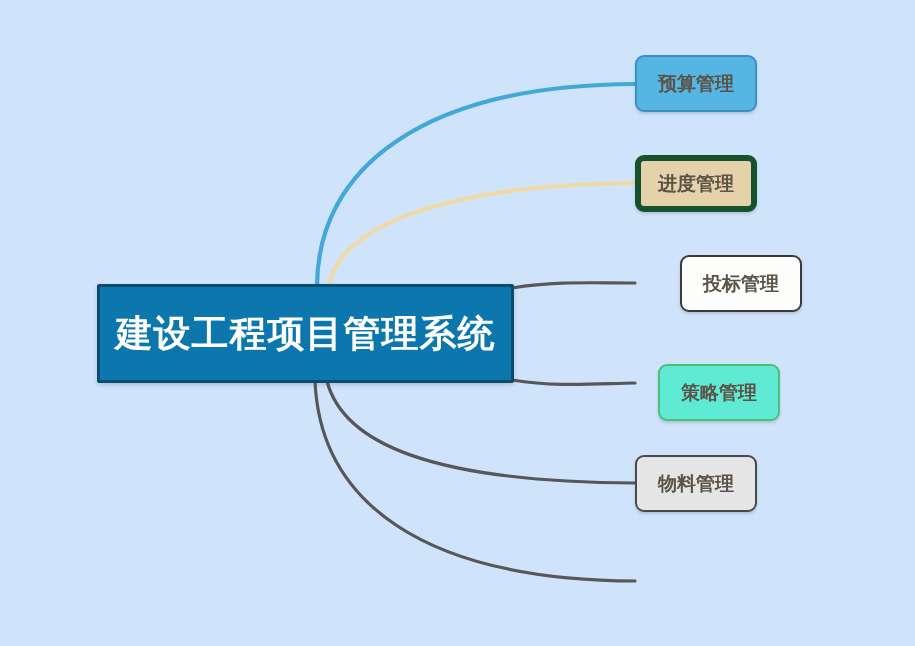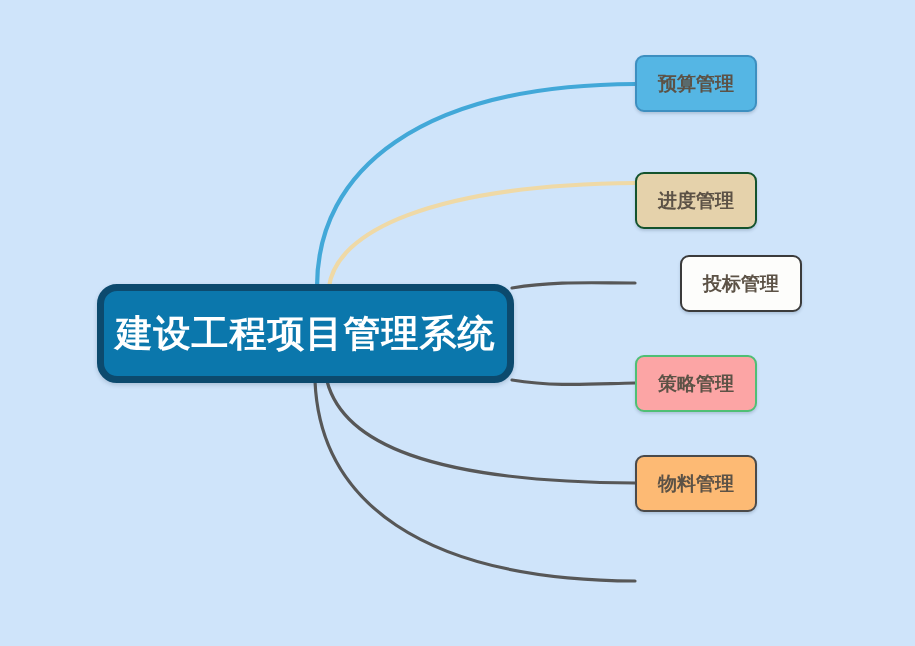--- a/index.html
+++ b/index.html
@@ -34,42 +34,42 @@
     justify-content: center;
     border-radius: 9px;
     white-space: nowrap;
   }
   #root-node {
     left: 97px;
     top: 284px;
     width: 417px;
     height: 99px;
     background: #0b77ac;
-    border: 7px solid #0c4a6e;
-    border-radius: 20px;
+    border: 3px solid #0c4a6e;
+    border-radius: 2px;
     color: #ffffff;
     font-size: 37px;
     font-weight: bold;
     letter-spacing: 1px;
     box-shadow: 0 2px 4px rgba(40,70,100,0.22);
   }
   .child-node {
     left: 635px;
     width: 122px;
     height: 57px;
     font-size: 19px;
     font-weight: bold;
     color: #5c5246;
     box-shadow: 0 2px 3px rgba(60,80,110,0.22);
   }
   #node-budget    { top: 55px;  background: #55b6e4; border: 2px solid #3d8fc0; }
-  #node-schedule  { top: 172px; background: #e5d2ab; border: 2px solid #14532d; }
+  #node-schedule  { top: 155px; background: #e5d2ab; border: 6px solid #14532d; }
   #node-bidding   { top: 255px; background: #fdfdfb; border: 2px solid #3b3b3b; margin-left: 45px; }
-  #node-strategy  { top: 355px; background: #fca5a5; border: 2px solid #4fbf75; }
-  #node-material  { top: 455px; background: #fdba74; border: 2px solid #4a4a4a; }
+  #node-strategy  { top: 364px; background: #5eead4; border: 2px solid #4fbf75; margin-left: 23px; }
+  #node-material  { top: 455px; background: #e5e5e5; border: 2px solid #4a4a4a; }
   #node-contract  { top: 553px; background: #5fdda7; border: 2px solid #3fbf8f; }
 </style>
 </head>
 <body>
 
 <div id="mindmap-canvas">
 
   <svg id="connector-layer" viewBox="0 0 915 646" width="915" height="646">
     <path d="M 317 287 C 317 170 420 85 635 84" fill="none" stroke="#42a8d8" stroke-width="4.2" stroke-linecap="round"></path>
     <path d="M 329 287 C 336 232 430 185 635 183" fill="none" stroke="#efd9a6" stroke-width="4.2" stroke-linecap="round"></path>

